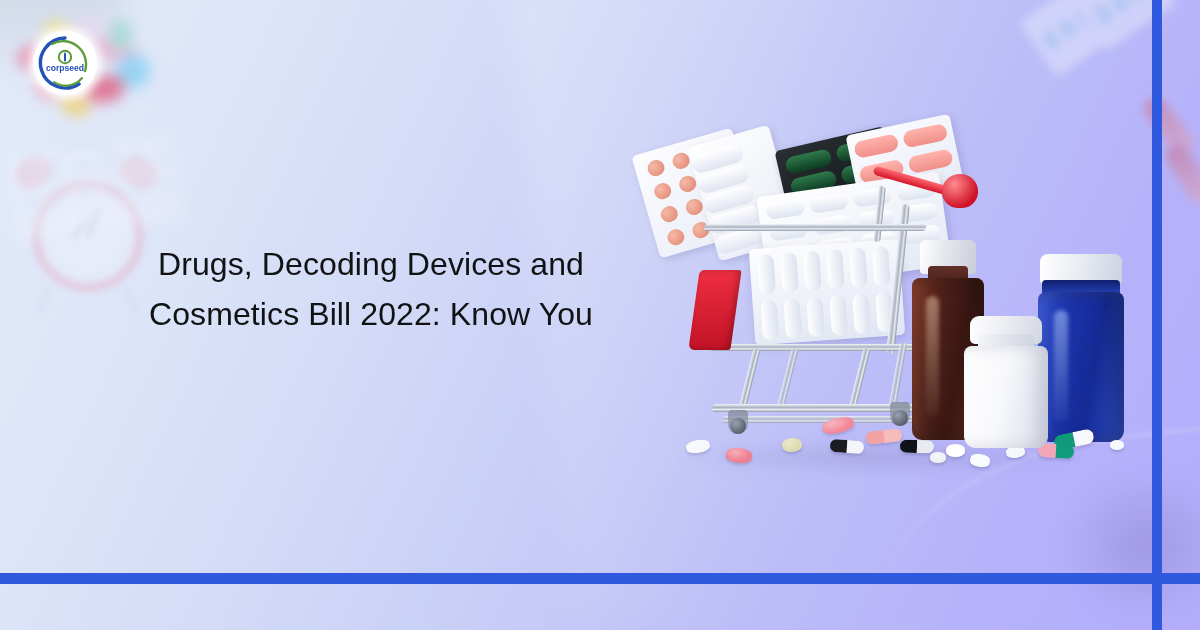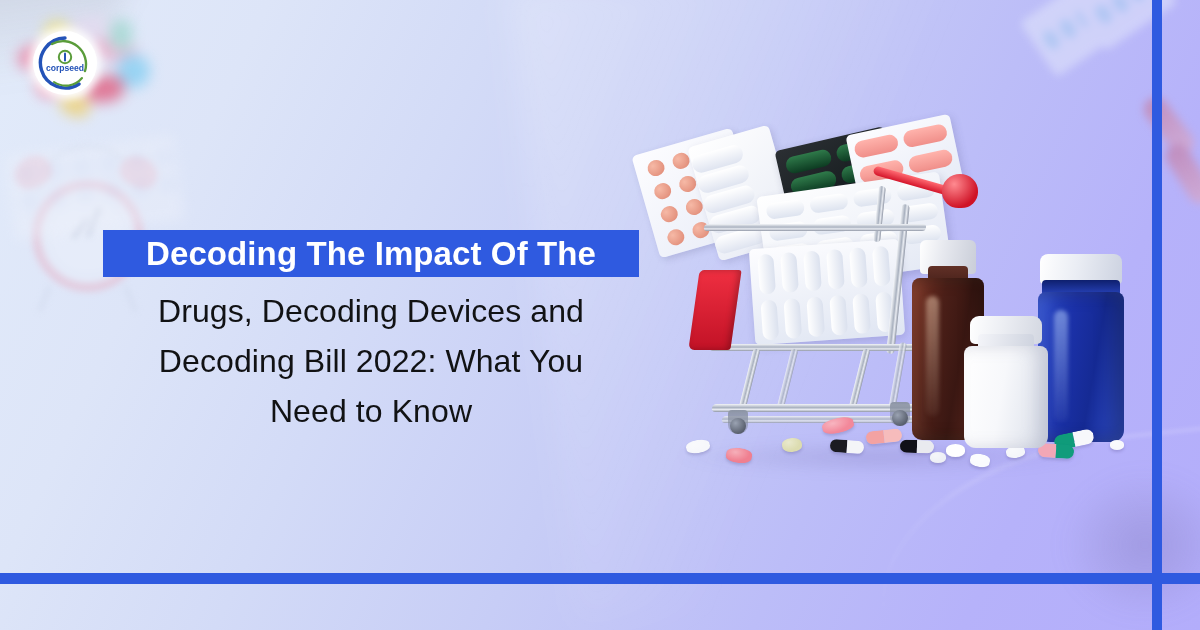--- a/index.html
+++ b/index.html
@@ -459,25 +459,23 @@
       <path d="M29 4 A25 25 0 1 0 43 50" fill="none" stroke="#2453b8" stroke-width="3.4" stroke-linecap="round"></path>
       <path d="M16 10 A23 23 0 0 1 49 37" fill="none" stroke="#5a9c3a" stroke-width="2.4" stroke-linecap="round"></path>
       <path d="M46 44 A21 21 0 0 1 18 48" fill="none" stroke="#5a9c3a" stroke-width="2.1" stroke-linecap="round"></path>
       <circle cx="29" cy="23" r="6.2" fill="none" stroke="#5a9c3a" stroke-width="2"></circle>
       <path d="M29 19.5 L29 26.5" stroke="#2453b8" stroke-width="2" stroke-linecap="round"></path>
       <text x="29" y="36.5" font-family="Liberation Sans, sans-serif" font-size="8.6" font-weight="bold" fill="#2453b8" text-anchor="middle">corpseed</text>
     </svg>
   </div>
 
   <div id="headline">
-    <span id="headline-highlight" style="background: rgb(47, 90, 224); color: rgb(255, 255, 255);">Decoding The Impact Of The</span>
     <span id="headline-rest" style="color: rgb(17, 18, 20);">
       <span>Drugs, Decoding Devices and</span>
-      <span>Decoding Bill 2022: What You</span>
-      <span>Need to Know</span>
+      <span>Cosmetics Bill 2022: Know You</span>
     </span>
   </div>
 
   <div id="photo">
 
     <div class="shadow-soft"></div>
 
     <div class="pack" id="pack-pink">
         <span class="blob" style="position: absolute; left: 12px; top: 10px;"></span>
         <span class="blob" style="position: absolute; left: 38px; top: 10px;"></span>

